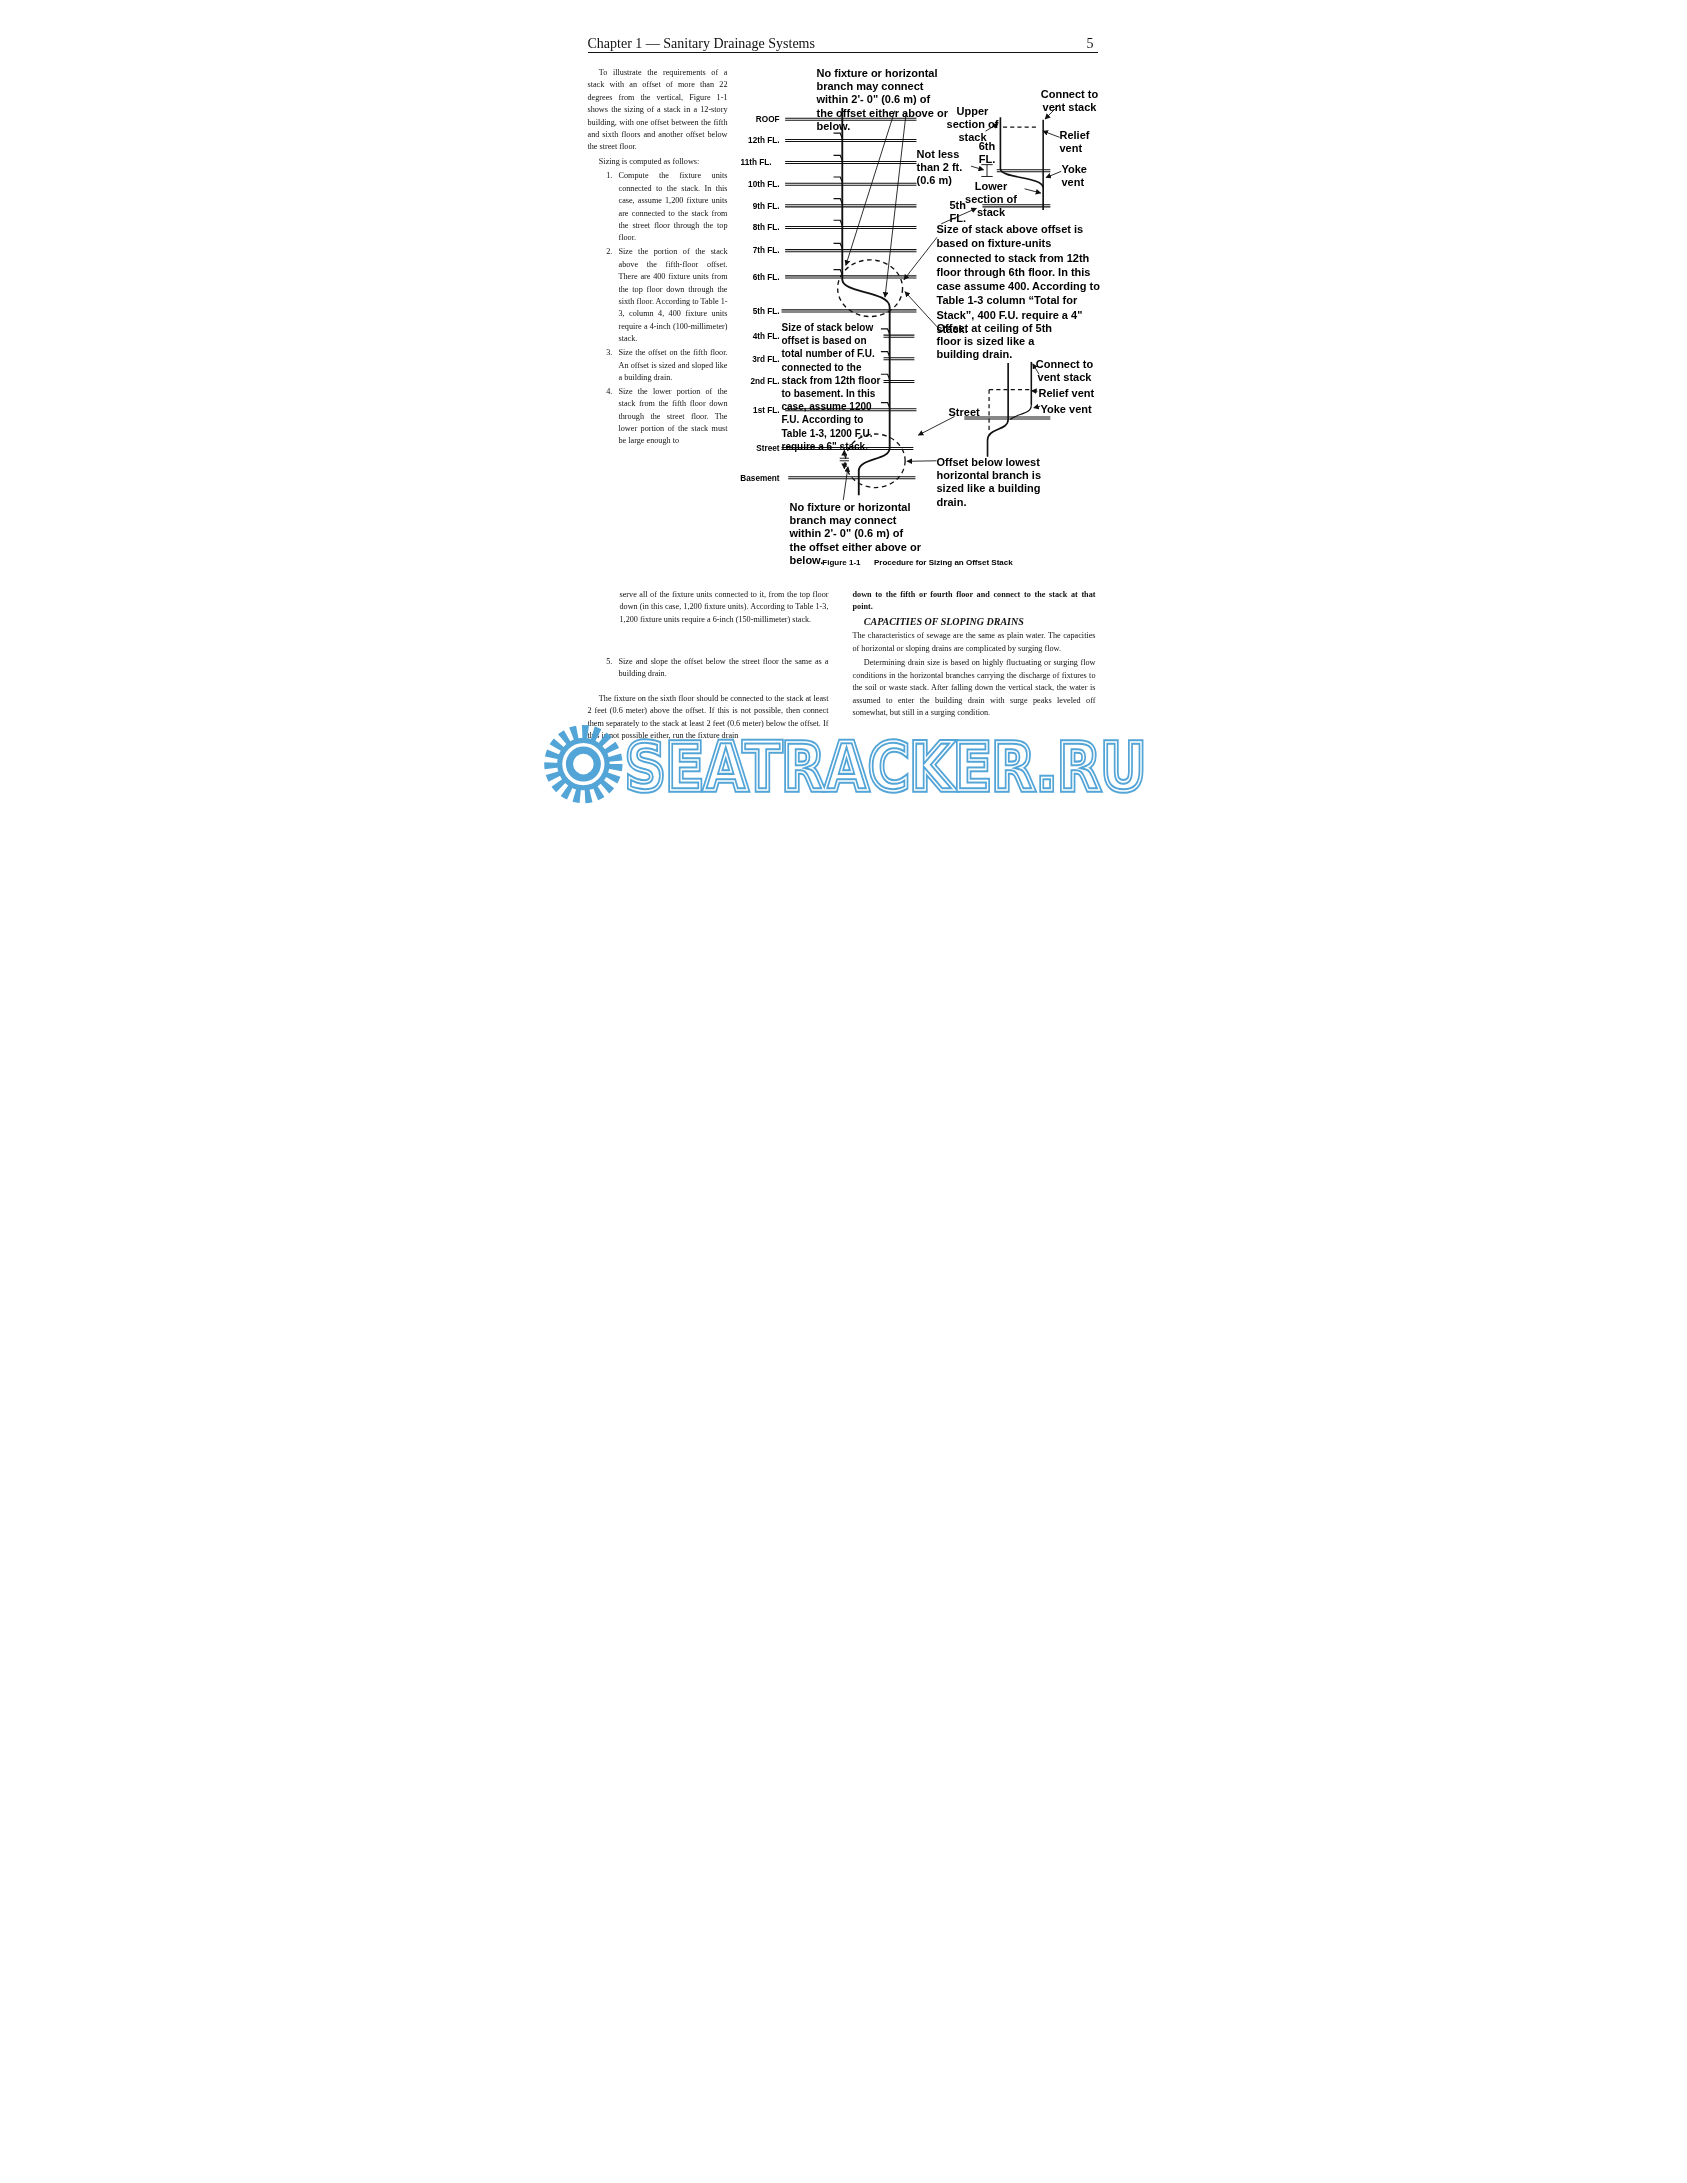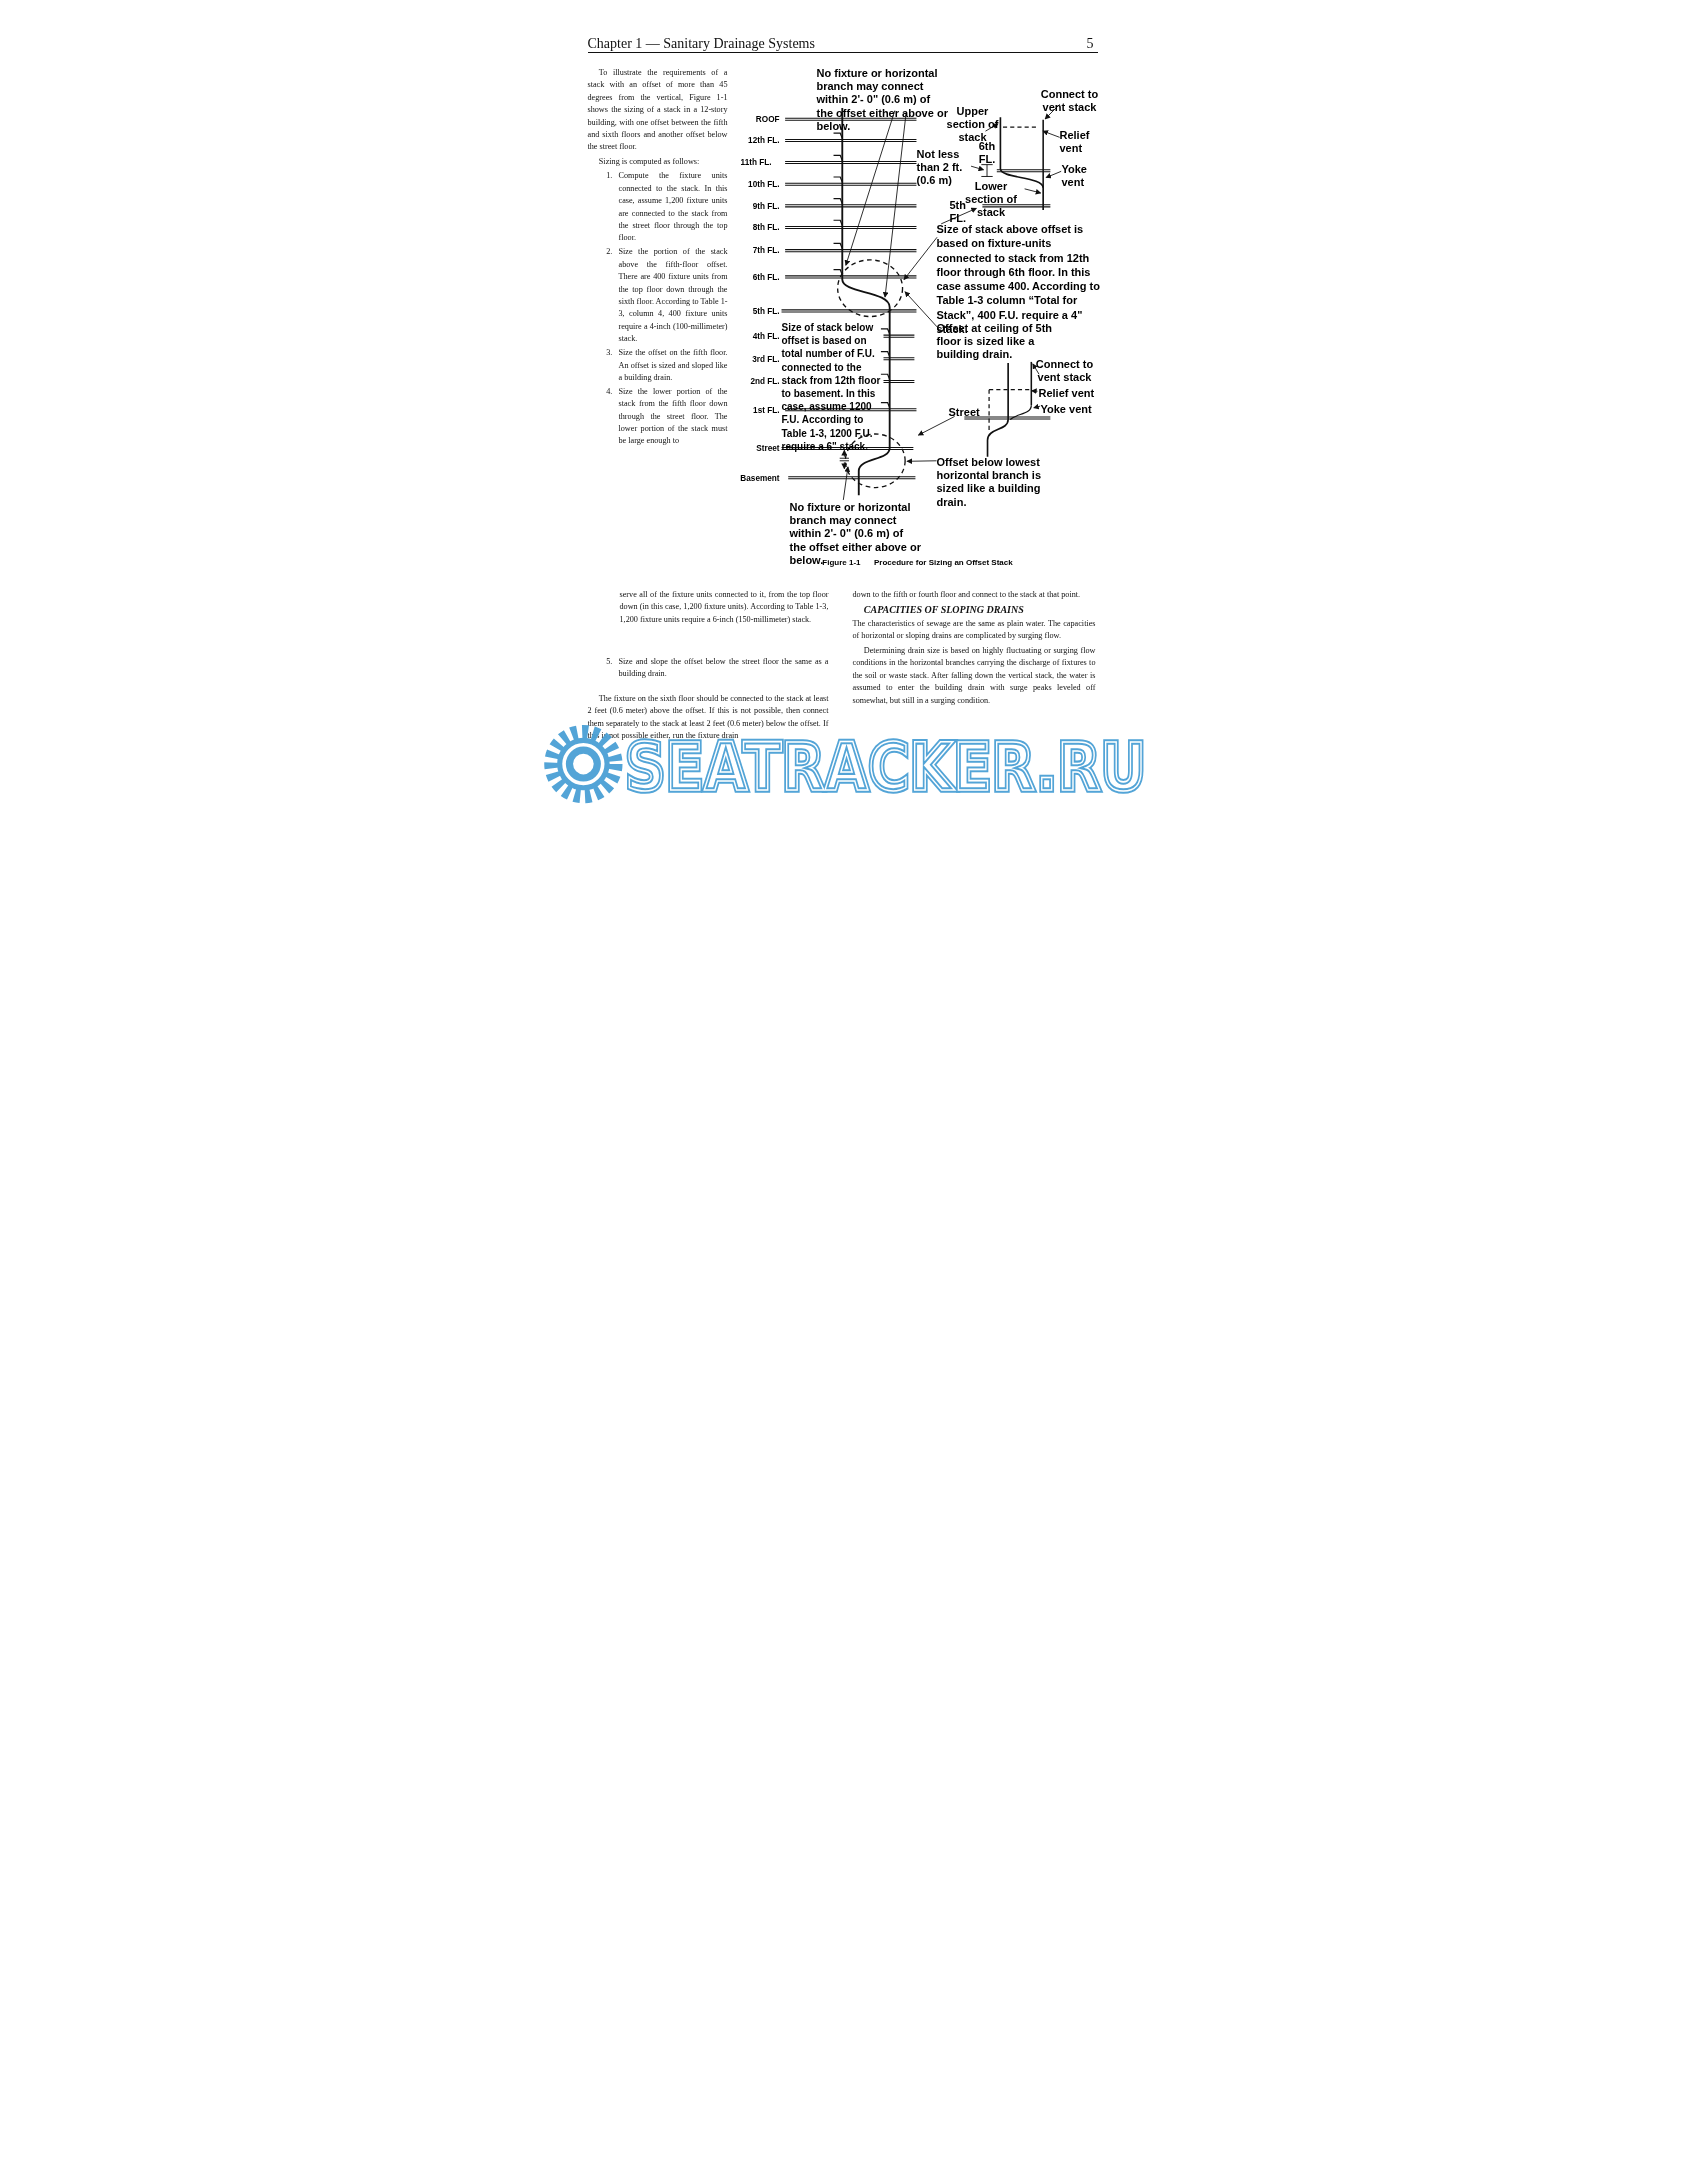--- a/index.html
+++ b/index.html
@@ -31,21 +31,21 @@
 </head>
 <body>
 
 <div class="page">
 
   <div class="abs hdr" style="left:59px;top:36px;">Chapter 1 — Sanitary Drainage Systems</div>
   <div class="abs hdr" style="left:558px;top:36px;">5</div>
   <div class="abs hdr-rule" style="left:59px;top:52px;width:510px;"></div>
 
   <div class="abs body-text" style="left:59px;top:67px;width:140px;">
-    <p>To illustrate the requirements of a stack with an offset of more than 45 degrees from the vertical, Figure 1-1 shows the sizing of a stack in a 12-story building, with one offset between the fifth and sixth floors and another offset below the street floor.</p>
+    <p>To illustrate the requirements of a stack with an offset of more than 22 degrees from the vertical, Figure 1-1 shows the sizing of a stack in a 12-story building, with one offset between the fifth and sixth floors and another offset below the street floor.</p>
     <p>Sizing is computed as follows:</p>
     <div class="li">
       <span class="num">1.</span>
       <span class="txt">Compute the fixture units connected to the stack. In this case, assume 1,200 fixture units are connected to the stack from the street floor through the top floor.</span>
     </div>
     <div class="li">
       <span class="num">2.</span>
       <span class="txt">Size the portion of the stack above the fifth-floor offset. There are 400 fixture units from the top floor down through the sixth floor. According to Table 1-3, column 4, 400 fixture units require a 4-inch (100-millimeter) stack.</span>
     </div>
     <div class="li">
@@ -65,21 +65,21 @@
       <span class="num">5.</span>
       <span class="txt">Size and slope the offset below the street floor the same as a building drain.</span>
     </div>
   </div>
 
   <div class="abs body-text" style="left:59px;top:693px;width:241px;">
     <p>The fixture on the sixth floor should be connected to the stack at least 2 feet (0.6 meter) above the offset. If this is not possible, then connect them separately to the stack at least 2 feet (0.6 meter) below the offset. If this is not possible either, run the fixture drain</p>
   </div>
 
   <div class="abs body-text" style="left:324px;top:589px;width:243px;">
-    <p style="text-indent:0;">down to the fifth or fourth floor and connect to the stack at that point.</p>
+    <p style="text-indent:0;font-weight:bold;">down to the fifth or fourth floor and connect to the stack at that point.</p>
     <p class="sec-head">CAPACITIES OF SLOPING DRAINS</p>
     <p style="text-indent:0;">The characteristics of sewage are the same as plain water. The capacities of horizontal or sloping drains are complicated by surging flow.</p>
     <p>Determining drain size is based on highly fluctuating or surging flow conditions in the horizontal branches carrying the discharge of fixtures to the soil or waste stack. After falling down the vertical stack, the water is assumed to enter the building drain with surge peaks leveled off somewhat, but still in a surging condition.</p>
   </div>
 
   <div>
 
     <svg class="abs" style="left:201px;top:59px;" width="376" height="510" viewBox="0 0 730 990">
       <defs>
         <marker id="ah" viewBox="0 0 10 10" refX="8.5" refY="5" markerWidth="6.5" markerHeight="6.5" orient="auto">

